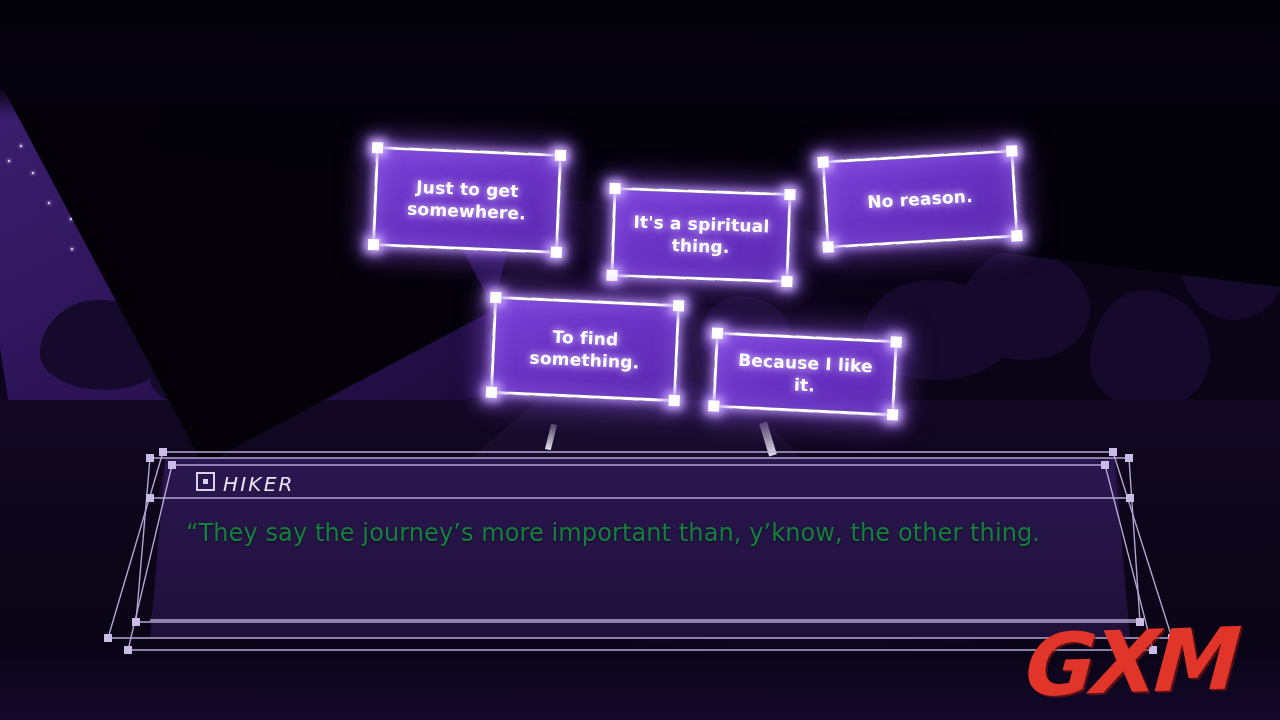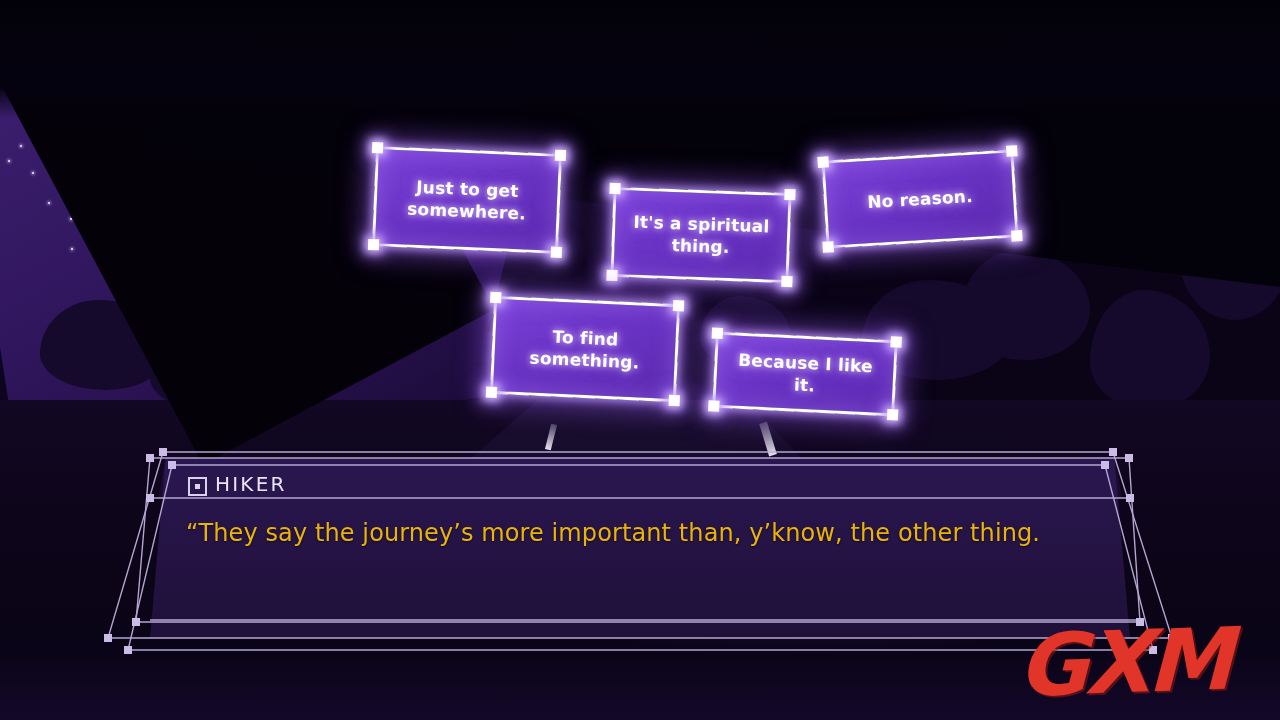--- a/index.html
+++ b/index.html
@@ -170,43 +170,43 @@
     background: linear-gradient(180deg, #2a1750 0%, #241343 55%, #1f1039 100%);
     clip-path: polygon(1.6% 0%, 98.4% 0%, 100% 100%, 0% 100%);
   }
   .dlg-name-bar {
     position: absolute; left: 150px; top: 28px;
     width: 980px; height: 40px;
     background: linear-gradient(180deg, #1d0c33 0%, #190a2c 100%);
     clip-path: polygon(1.6% 0%, 98.4% 0%, 99.2% 100%, 0.8% 100%);
   }
   .dlg-name {
-    position: absolute; left: 188px; top: 472px;
-    display: flex; align-items: flex-end; gap: 8px;
+    position: absolute; left: 196px; top: 472px;
+    display: flex; align-items: flex-start; gap: 8px; font-style: italic;
   }
   .name-icon {
     width: 15px; height: 15px;
     border: 2px solid #d9d2ec;
     display: flex; align-items: center; justify-content: center;
   }
   .name-icon i {
     display: block; width: 5px; height: 5px; background: #d9d2ec;
   }
   .name-text {
     color: #e9e4f6;
     font-family: "DejaVu Sans", sans-serif;
     font-size: 20px; font-weight: 500;
     letter-spacing: 2.2px;
   }
   .dlg-lines {
     position: absolute; left: 186px; top: 513px;
     width: 920px;
   }
   .dlg-line {
-    color: #eab308;
+    color: #15803d;
     font-family: "DejaVu Sans", sans-serif;
     font-size: 24px; font-weight: 500;
     line-height: 40px;
     letter-spacing: 0.1px;
     text-shadow: 0 1px 2px rgba(0,0,0,0.55);
     white-space: nowrap;
   }
 
   
   .watermark {

